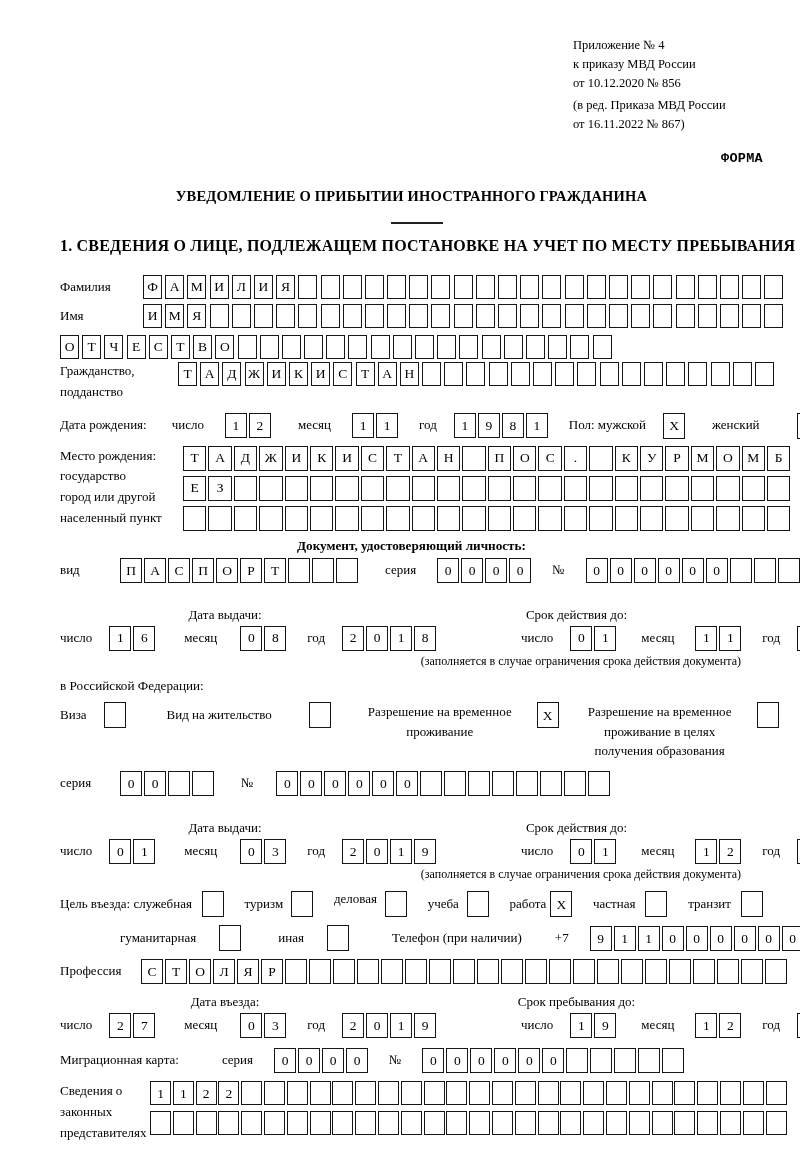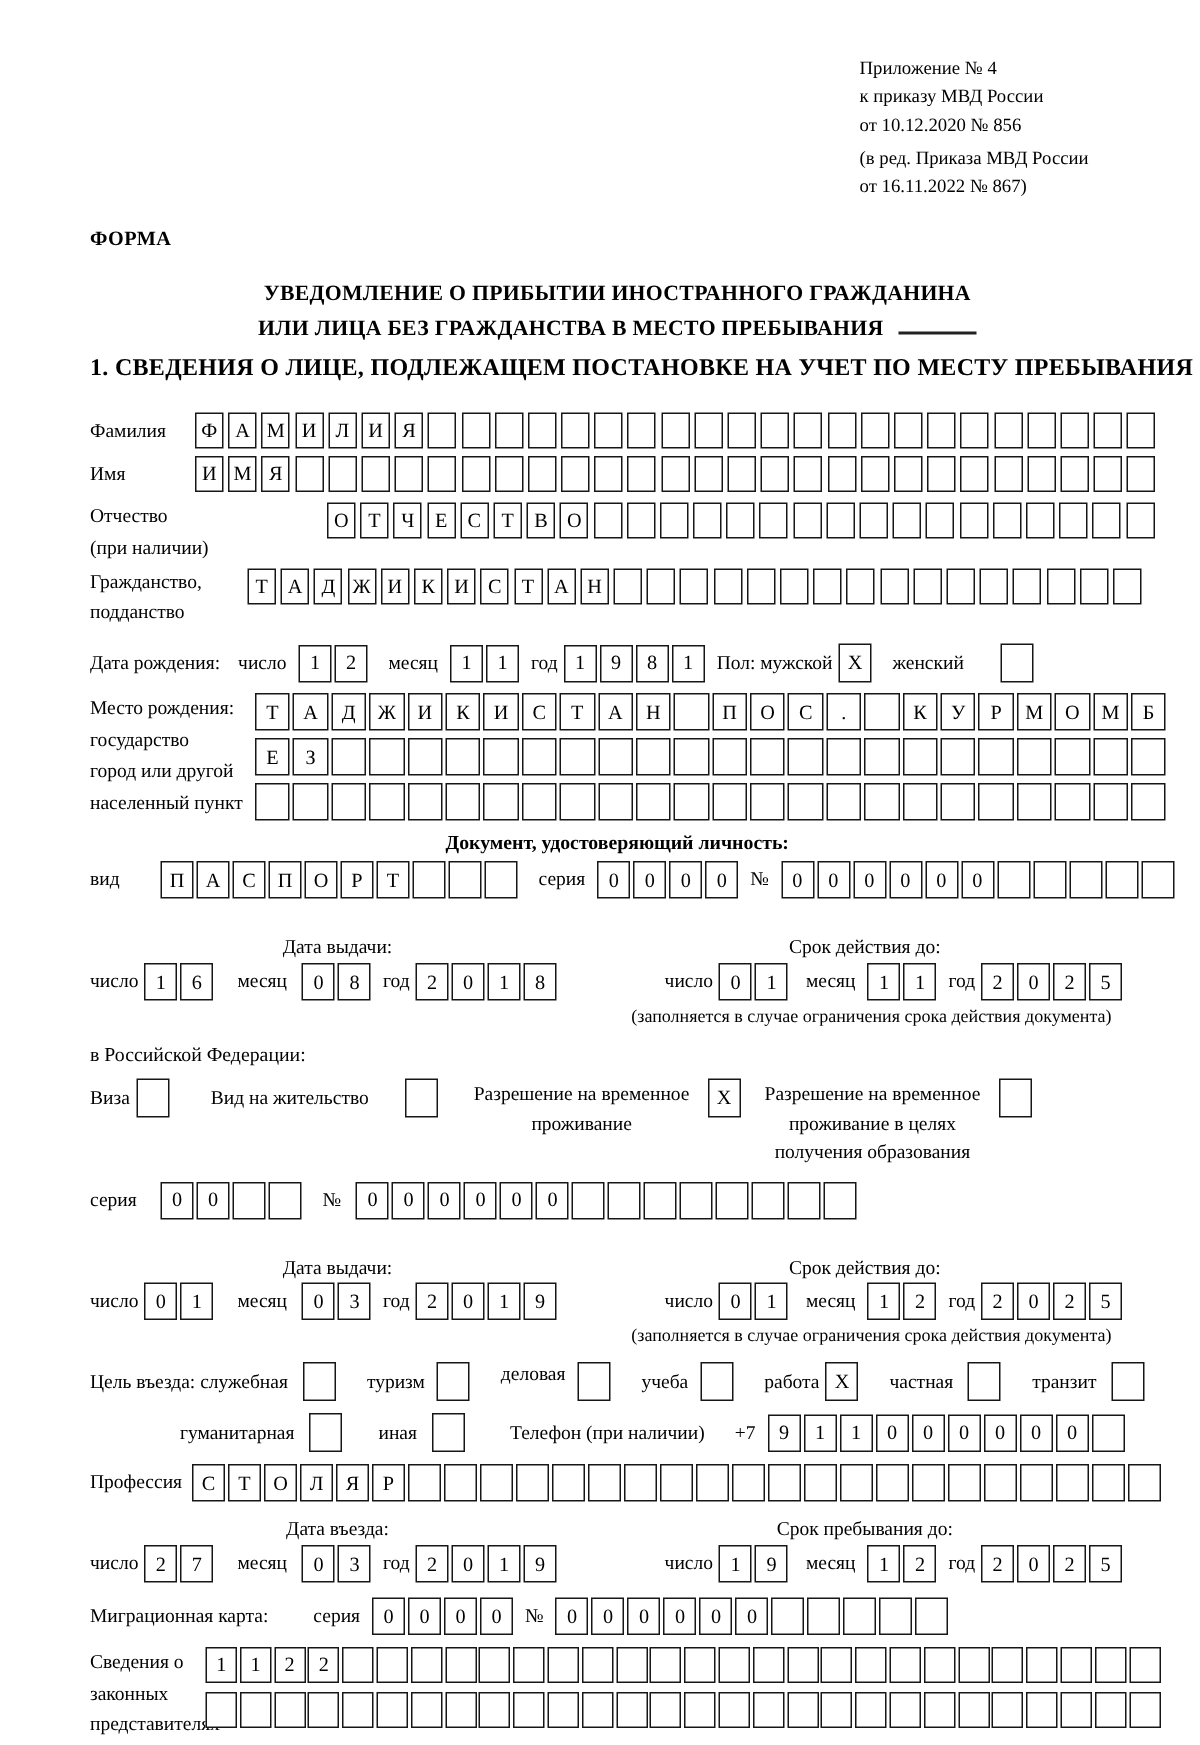--- a/index.html
+++ b/index.html
@@ -5,26 +5,26 @@
   html,body{margin:0;padding:0;background:#fff;}
   .page{
     width:800px;height:1163px;box-sizing:border-box;overflow:hidden;
     padding:36px 37px 0 60px;background:#fff;color:#000;
     font-family:"Liberation Serif","DejaVu Serif",serif;font-size:13px;line-height:1.3;
   }
   
   .head{display:flex;justify-content:flex-end;}
   .head-block{width:190px;font-size:12.5px;line-height:1.5;}
   .head-block .gap{margin-top:4px;}
-  .forma{font-weight:bold;font-size:13.5px;margin-top:16px;letter-spacing:.3px;}
+  .forma{text-align:right;font-weight:bold;font-size:13.5px;margin-top:16px;letter-spacing:.3px;font-family:Liberation Mono, monospace;}
   .title{margin-top:18px;text-align:center;font-weight:bold;font-size:14.5px;line-height:1.55;letter-spacing:.2px;}
   .blank-line{display:inline-block;width:52px;border-bottom:2px solid #222;height:12px;margin-left:10px;}
   .section{margin-top:6px;font-weight:bold;font-size:16px;letter-spacing:.2px;white-space:nowrap;}
   
-  .row{display:flex;align-items:center;margin-top:5px;}
+  .row{display:flex;align-items:center;margin-top:5px;gap:13px;}
   .row.top{align-items:flex-start;}
   .lbl{flex:none;}
   .cells{display:inline-flex;flex:none;}
   .cell{
     box-sizing:border-box;flex:none;width:19px;height:24px;border:1.7px solid #161616;
     margin-right:3.2px;display:flex;align-items:center;justify-content:center;
     font-size:13.5px;background:#fff;
   }
   .wide .cell{width:23.4px;height:25px;margin-right:2px;}
   .p24 .cell{width:22px;height:25px;margin-right:2px;}
@@ -56,21 +56,21 @@
       <div>от 10.12.2020 № 856</div>
       <div class="gap">(в ред. Приказа МВД России</div>
       <div>от 16.11.2022 № 867)</div>
     </div>
   </div>
 
   <div class="forma">ФОРМА</div>
 
   <div class="title">
     <div>УВЕДОМЛЕНИЕ О ПРИБЫТИИ ИНОСТРАННОГО ГРАЖДАНИНА</div>
-    <div><span>ИЛИ ЛИЦА БЕЗ ГРАЖДАНСТВА В МЕСТО ПРЕБЫВАНИЯ</span><span class="blank-line"></span></div>
+    <div><span class="blank-line"></span></div>
   </div>
 
   <div class="section">1. СВЕДЕНИЯ О ЛИЦЕ, ПОДЛЕЖАЩЕМ ПОСТАНОВКЕ НА УЧЕТ ПО МЕСТУ ПРЕБЫВАНИЯ</div>
 
   <div class="row" style="margin-top:18px">
     <span class="lbl" style="width:70px">Фамилия</span>
     <span class="cells">
         <span class="cell">Ф</span>
         <span class="cell">А</span>
         <span class="cell">М</span>
@@ -132,24 +132,20 @@
         <span class="cell"></span>
         <span class="cell"></span>
         <span class="cell"></span>
         <span class="cell"></span>
         <span class="cell"></span>
         <span class="cell"></span>
       </span>
   </div>
 
   <div class="row top" style="margin-top:6px">
-    <span class="lbl stack" style="width:158px">
-      <span>Отчество</span><br>
-      <span>(при наличии)</span>
-    </span>
     <span class="cells" style="margin-top:1px">
         <span class="cell">О</span>
         <span class="cell">Т</span>
         <span class="cell">Ч</span>
         <span class="cell">Е</span>
         <span class="cell">С</span>
         <span class="cell">Т</span>
         <span class="cell">В</span>
         <span class="cell">О</span>
         <span class="cell"></span>

